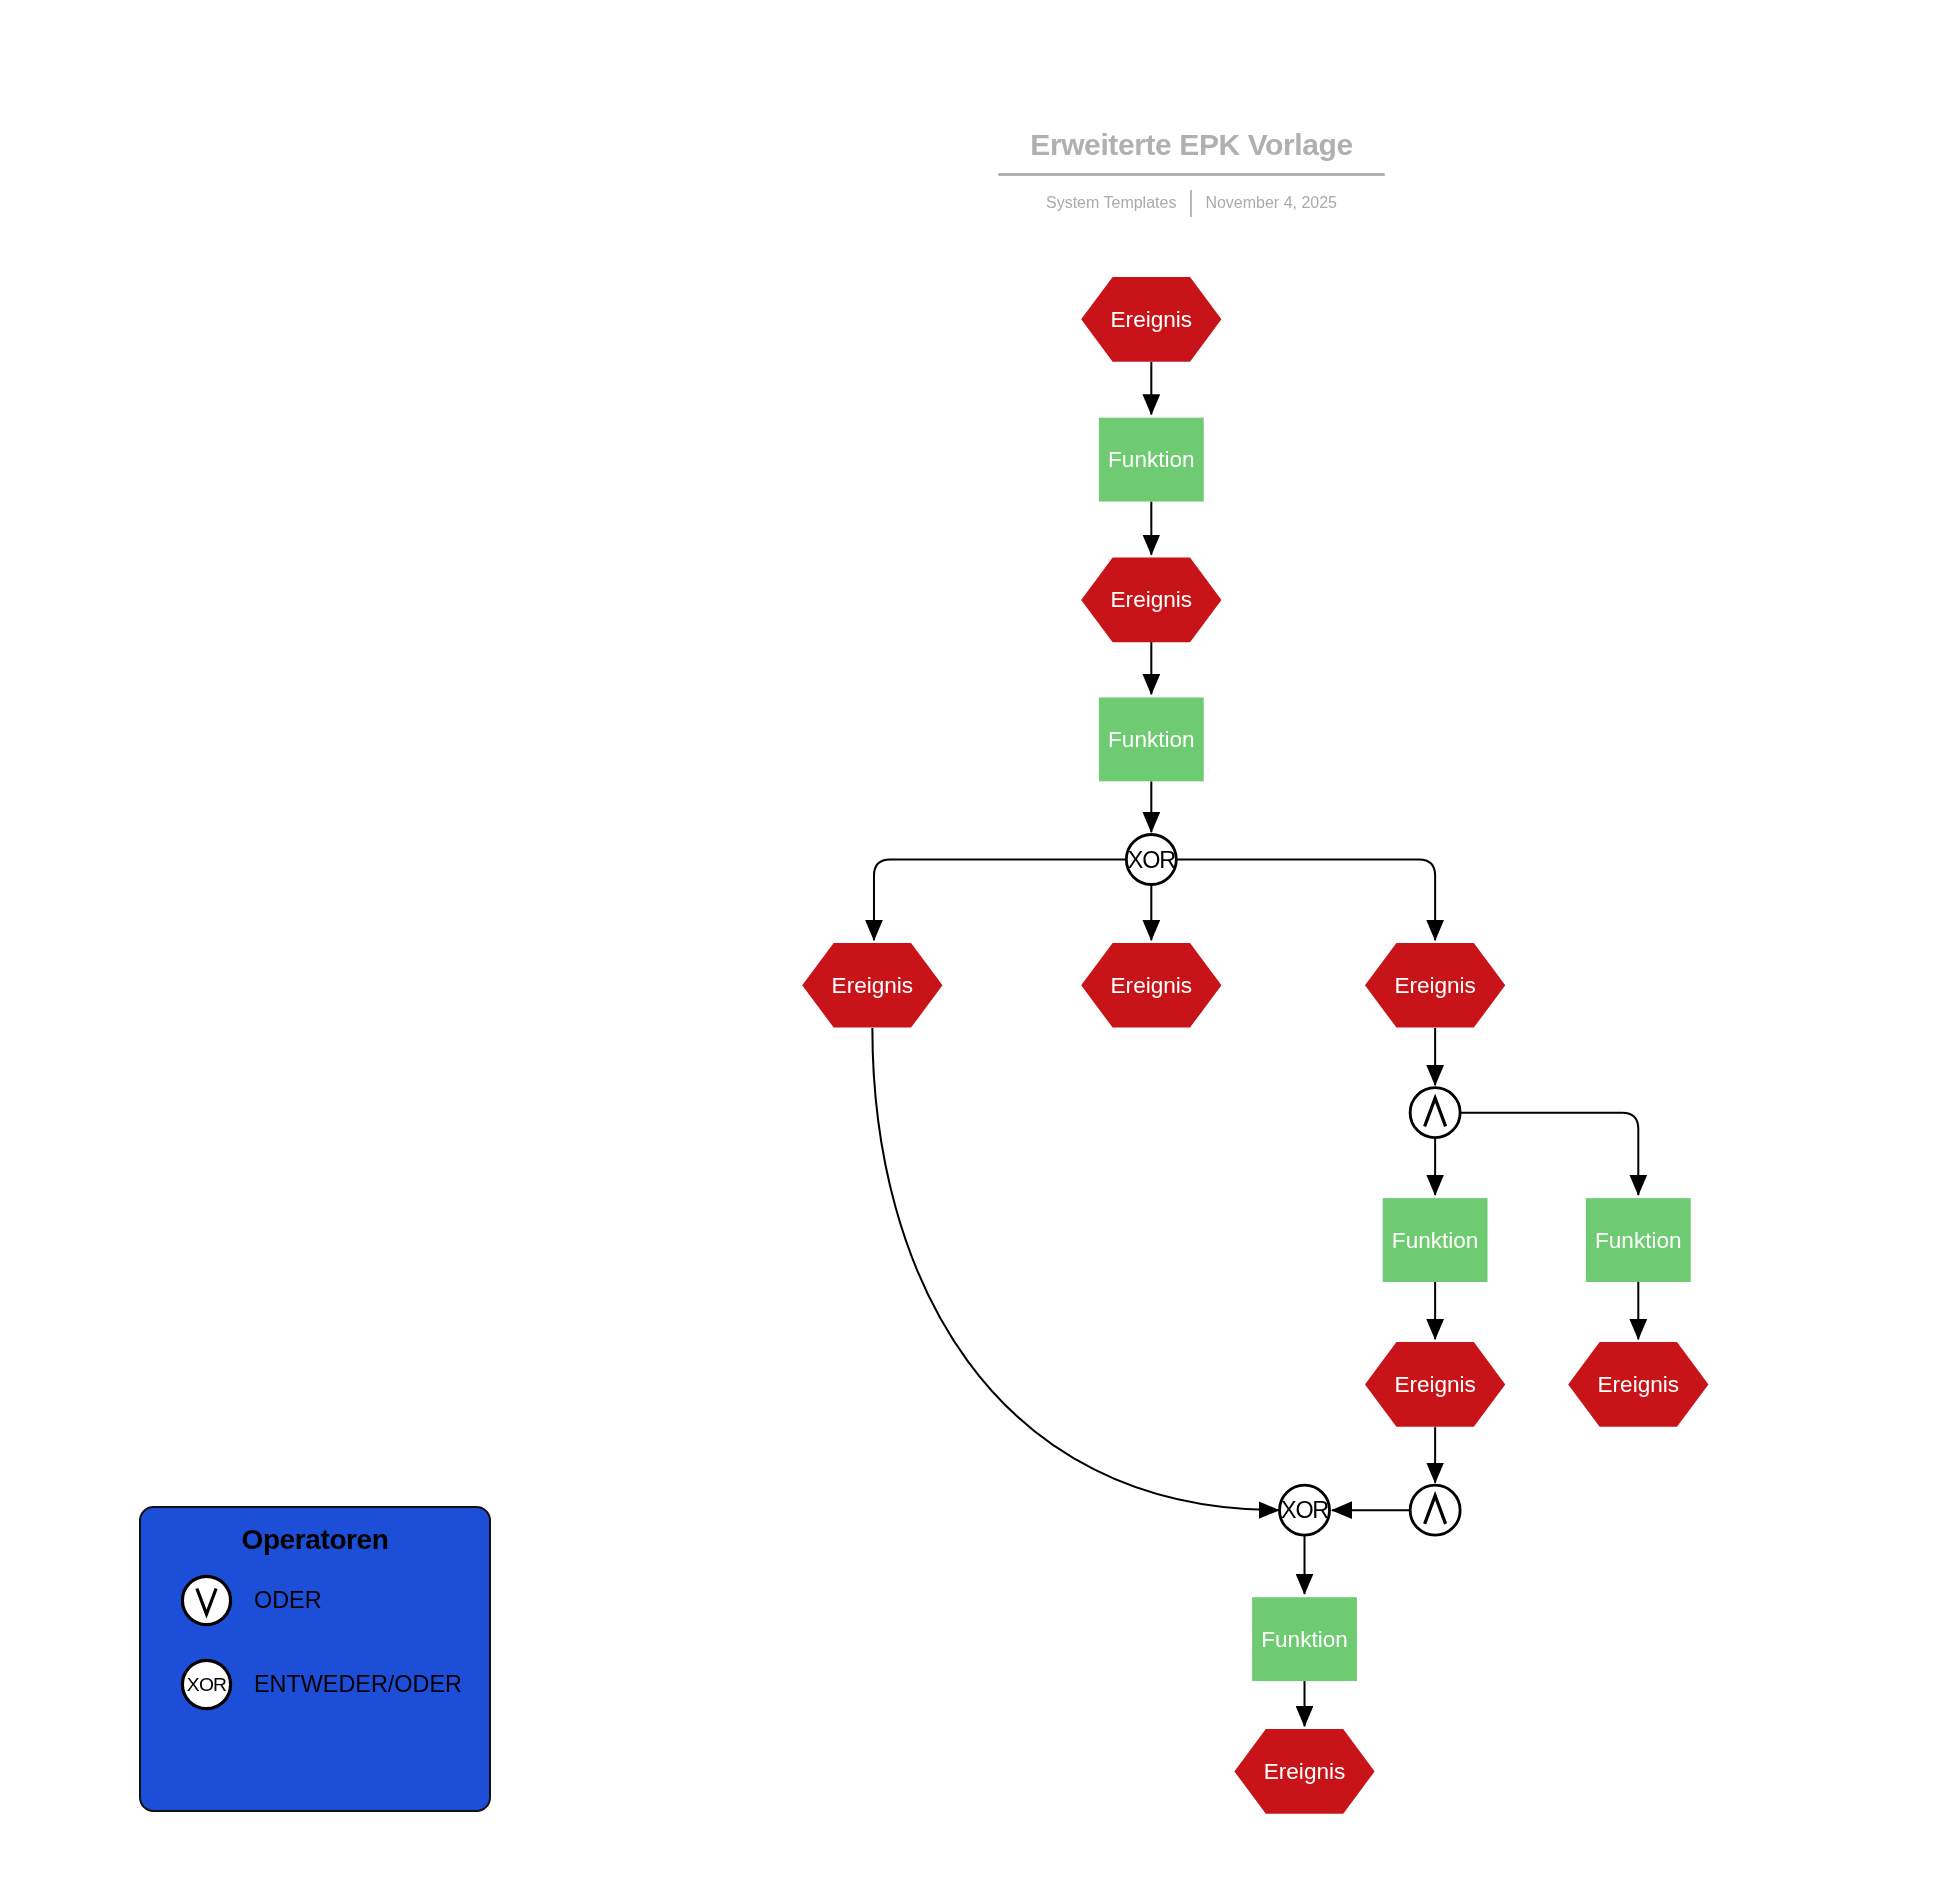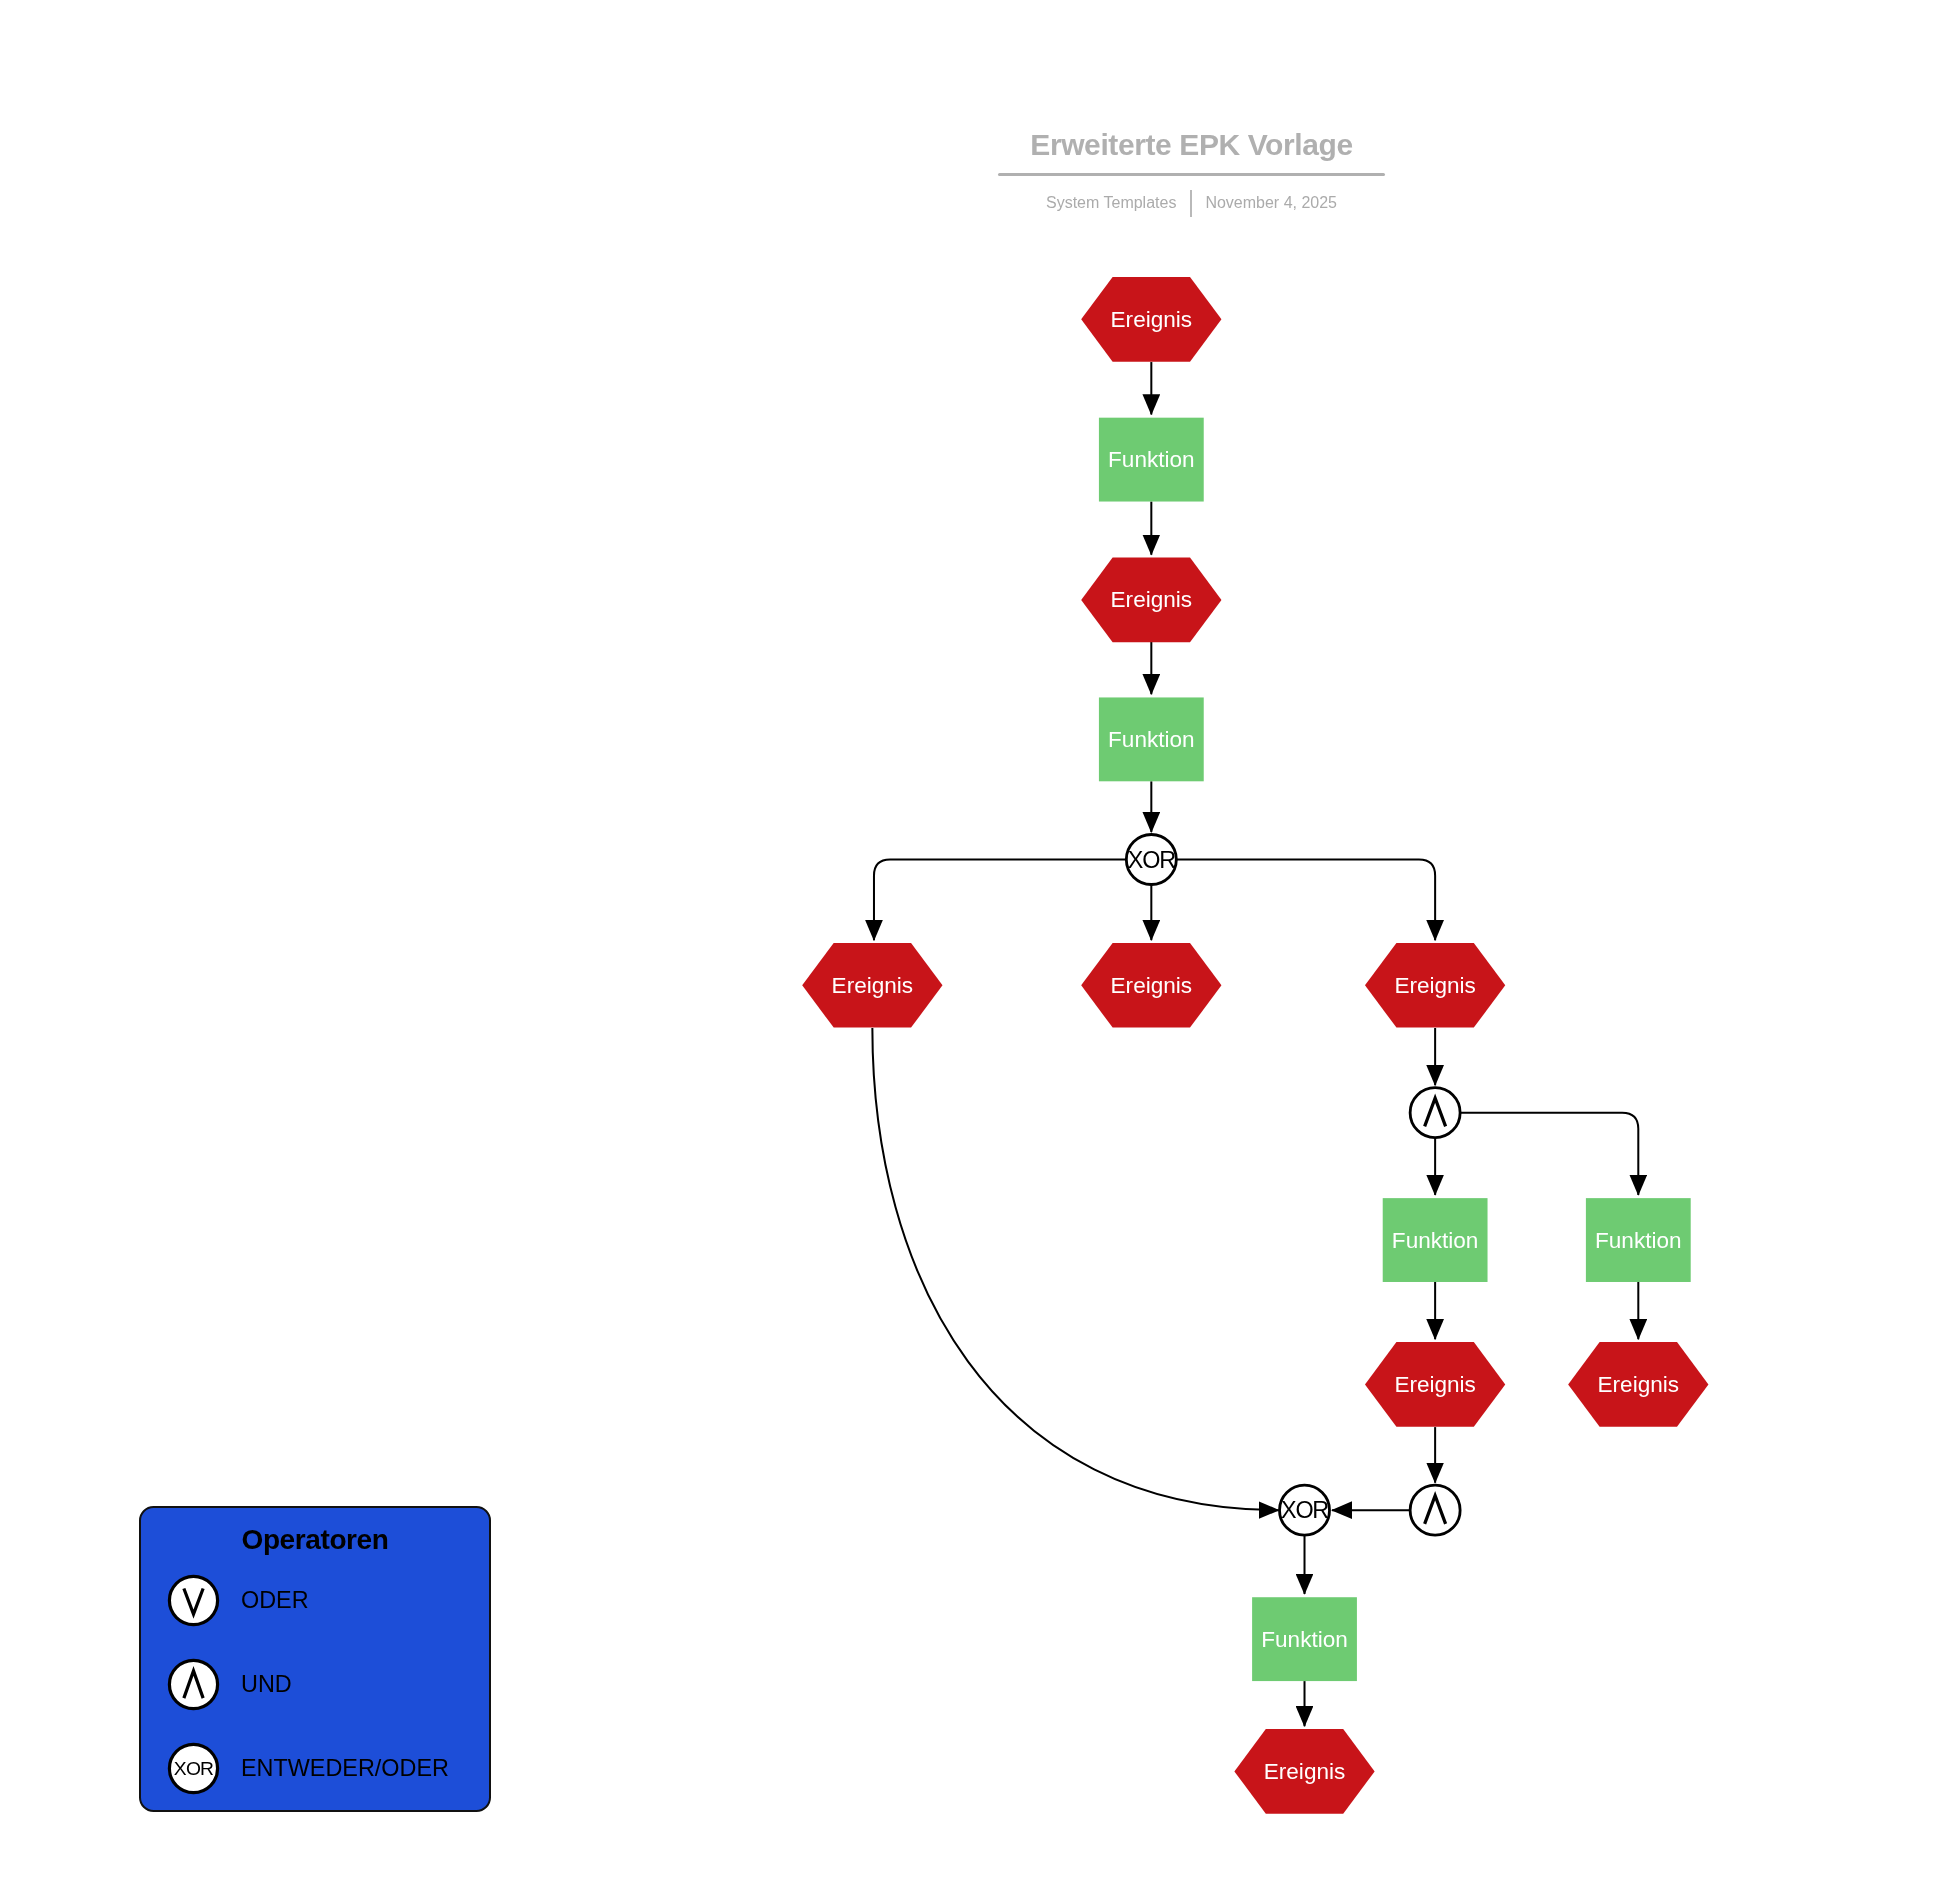--- a/index.html
+++ b/index.html
@@ -51,21 +51,21 @@
   .legend{
     position:absolute;left:139px;top:1506px;width:352px;height:306px;
     border:2px solid var(--legend-border);border-radius:14.5px;background:#1d4ed8;
     padding-top:16px;
   }
   .legend .legend-title{
     text-align:center;font-size:28px;font-weight:bold;color:#000;
     letter-spacing:-0.4px;
   }
   .legend .rows{margin:18px 0 0 26px;display:flex;flex-direction:column;gap:31px;}
-  .legend .row{display:flex;align-items:center;gap:21px;height:53px;}
+  .legend .row{display:flex;align-items:center;gap:21px;height:53px;margin-left:13px;}
   .legend .row .lbl{font-size:23.4px;color:#000;}
   .legend-icon{flex:0 0 auto;}
   .legend-icon circle{fill:#fff;stroke:#000;stroke-width:4px;}
   .legend-icon path{fill:none;stroke:#000;stroke-width:4px;}
   .legend-icon text{
     fill:#000;font-size:24px;letter-spacing:-1px;font-weight:500;
     font-family:"Liberation Sans","DejaVu Sans",sans-serif;
     text-anchor:middle;dominant-baseline:central;
   }
 </style>
@@ -190,27 +190,20 @@
     <div class="rows">
 
       <div class="row">
         <svg class="legend-icon" width="53" height="53" viewBox="-33 -33 66 66">
           <circle r="30"></circle>
           <path d="M-12,-15 L0,17 L12,-15"></path>
         </svg>
         <span class="lbl">ODER</span>
       </div>
 
-      <div class="row">
-        <svg class="legend-icon" width="53" height="53" viewBox="-33 -33 66 66">
-          <circle r="30"></circle>
-          <path d="M-12,17 L0,-17 L12,17"></path>
-        </svg>
-        <span class="lbl">UND</span>
-      </div>
 
       <div class="row">
         <svg class="legend-icon" width="53" height="53" viewBox="-33 -33 66 66">
           <circle r="30"></circle>
           <text>XOR</text>
         </svg>
         <span class="lbl">ENTWEDER/ODER</span>
       </div>
 
     </div>

